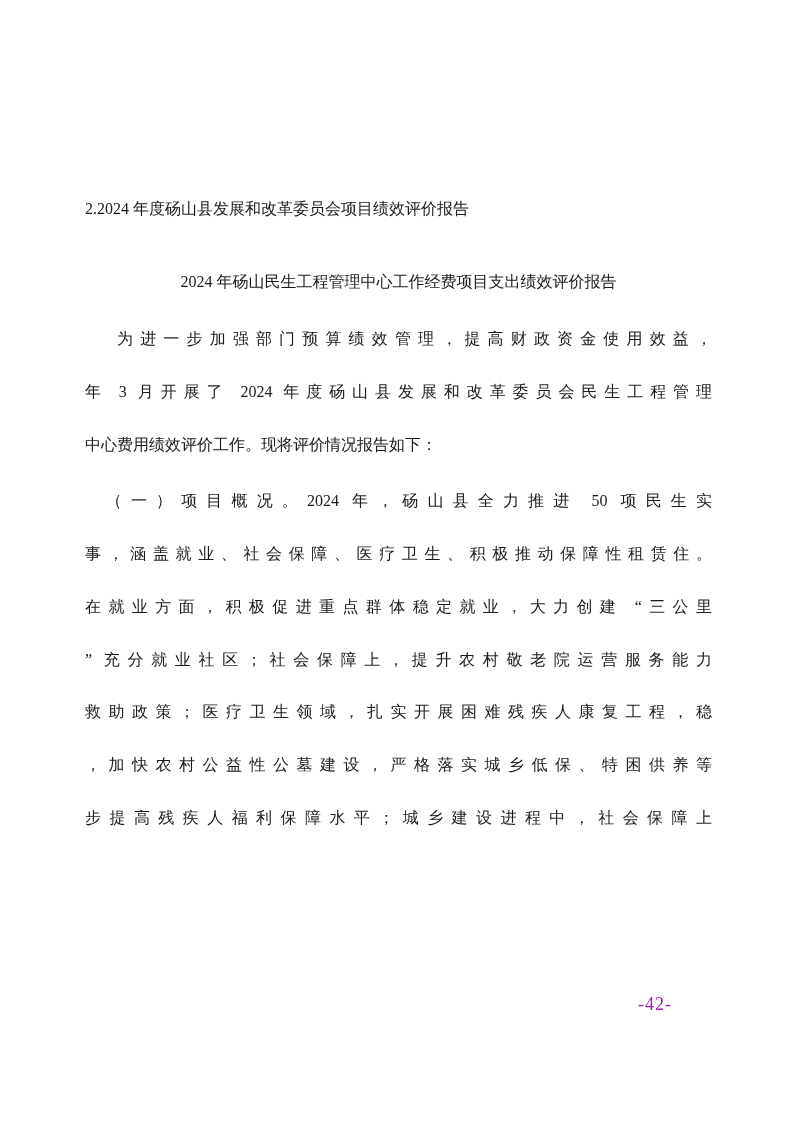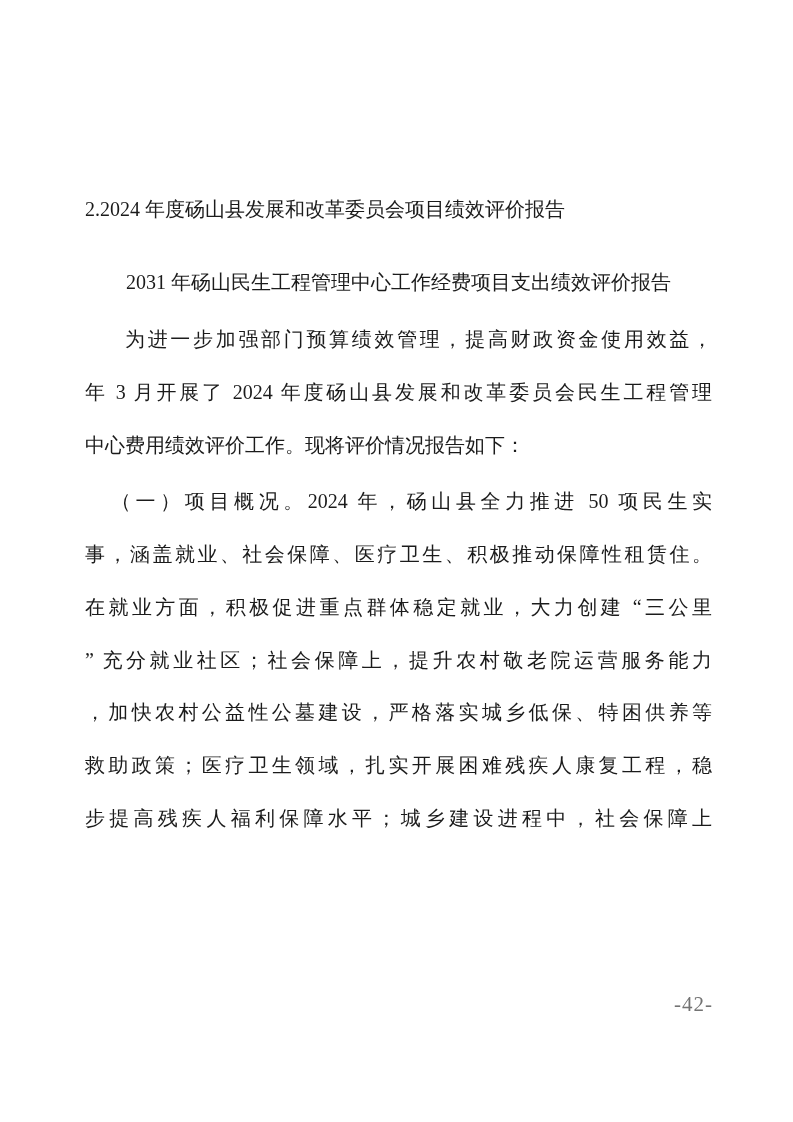--- a/index.html
+++ b/index.html
@@ -15,21 +15,21 @@
     height: 1122px;
     background: #ffffff;
     color: #1b1b1b;
     overflow: hidden;
   }
   .text-col {
     position: absolute;
     left: 85px;
     top: 183px;
     width: 627px;
-    font-size: 20px;
+    font-size: 16px;
     color: #1b1b1b;
   }
   .line {
     height: 52.7px;
     line-height: 52.7px;
     white-space: nowrap;
     overflow: visible;
   }
   
   .just {
@@ -39,46 +39,46 @@
     -moz-text-align-last: justify;
   }
   .indent2 { text-indent: 2em; }
   .indent15 { text-indent: 1.3em; }
   .center { text-align: center; }
   .gap-subtitle { margin-top: 20px; }
   .gap-para { margin-top: 5px; }
   .gap-para2 { margin-top: 4px; }
   .page-number {
     position: absolute;
-    left: 674px;
+    left: 638px;
     top: 993px;
-    font-size: 21px;
+    font-size: 18px;
     letter-spacing: 1px;
     line-height: 22px;
-    color: #737373;
+    color: #a21caf;
   }
 </style>
 </head>
 <body>
 
 <div class="page">
   <div class="text-col">
 
     <div class="line">2.2024 年度砀山县发展和改革委员会项目绩效评价报告</div>
 
-    <div class="line center gap-subtitle">2031 年砀山民生工程管理中心工作经费项目支出绩效评价报告</div>
+    <div class="line center gap-subtitle">2024 年砀山民生工程管理中心工作经费项目支出绩效评价报告</div>
 
     <div class="line just indent2 gap-para">为进一步加强部门预算绩效管理，提高财政资金使用效益，</div>
     <div class="line just">年 3 月开展了 2024 年度砀山县发展和改革委员会民生工程管理</div>
     <div class="line">中心费用绩效评价工作。现将评价情况报告如下：</div>
 
     <div class="line just indent15 gap-para2">（一）项目概况。2024 年，砀山县全力推进 50 项民生实</div>
     <div class="line just">事，涵盖就业、社会保障、医疗卫生、积极推动保障性租赁住。</div>
     <div class="line just">在就业方面，积极促进重点群体稳定就业，大力创建 “三公里</div>
     <div class="line just">” 充分就业社区；社会保障上，提升农村敬老院运营服务能力</div>
+    <div class="line just">救助政策；医疗卫生领域，扎实开展困难残疾人康复工程，稳</div>
     <div class="line just">，加快农村公益性公墓建设，严格落实城乡低保、特困供养等</div>
-    <div class="line just">救助政策；医疗卫生领域，扎实开展困难残疾人康复工程，稳</div>
     <div class="line just">步提高残疾人福利保障水平；城乡建设进程中，社会保障上</div>
 
   </div>
 
   <div class="page-number">-42-</div>
 </div>
 
 </body></html>

